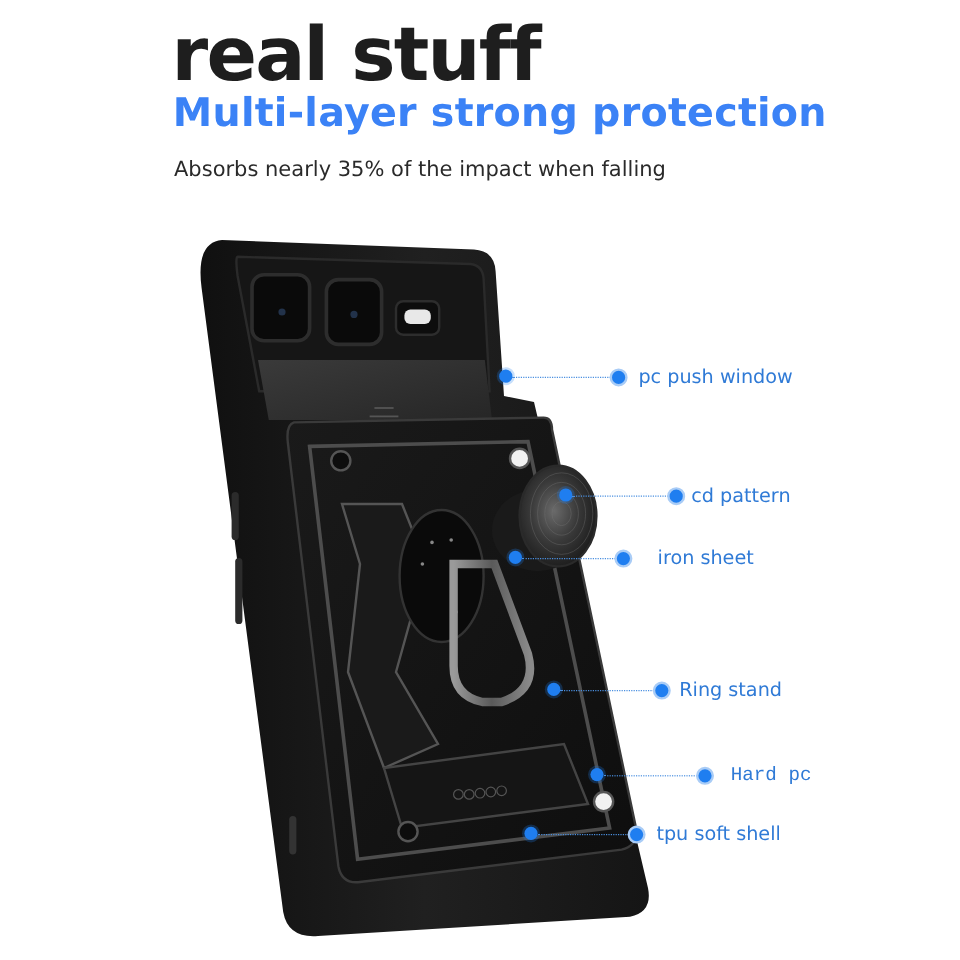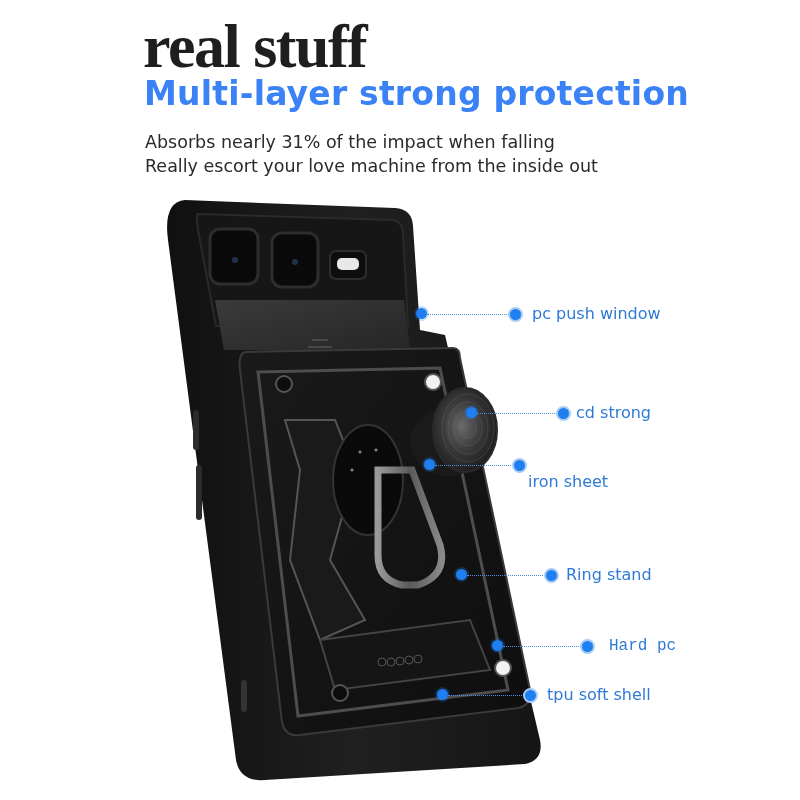--- a/index.html
+++ b/index.html
@@ -1,37 +1,36 @@
 <!DOCTYPE html>
 <html><head>
   <meta charset="utf-8">
   <style>
     html, body { margin: 0; padding: 0; background: #ffffff; }
     body { width: 800px; height: 800px; position: relative; overflow: hidden; font-family: "DejaVu Sans", sans-serif; }
-    .headline { position: absolute; left: 143px; top: 10px; font-size: 62px; font-weight: bold; color: #1e1e1e; letter-spacing: -1.5px; line-height: 72px; margin: 0; font-family: Liberation Serif, serif; }
+    .headline { position: absolute; left: 143px; top: 10px; font-size: 62px; font-weight: bold; color: #1e1e1e; letter-spacing: -1.5px; line-height: 72px; margin: 0; }
     .subhead { position: absolute; left: 144px; top: 74px; font-size: 33px; color: #3b82f6; line-height: 40px; margin: 0; letter-spacing: 0.2px; }
     .desc { position: absolute; left: 145px; top: 130px; font-size: 17.5px; color: #2a2a2a; line-height: 24px; }
     .desc div { white-space: nowrap; }
 
     .product { position: absolute; left: 0; top: 0; width: 800px; height: 800px; }
 
     .callout { position: absolute; height: 24px; }
     .callout .line { position: absolute; top: 11px; height: 0; border-top: 1.5px dotted #4a8fe0; }
     .callout .dot-start { position: absolute; top: 5px; width: 11px; height: 11px; border-radius: 50%; background: #1f7ef0; box-shadow: 0 0 0 2px rgba(31,126,240,0.25); }
     .callout .dot-end { position: absolute; top: 4px; width: 11px; height: 11px; border-radius: 50%; background: #1f7ef0; border: 2px solid #a9ccf6; }
     .callout .label { position: absolute; top: 0; font-size: 16px; color: #2f7ad6; white-space: nowrap; line-height: 22px; }
   </style>
 </head>
 <body>
 
 <h1 class="headline">real stuff</h1>
 <h2 class="subhead">Multi-layer strong protection</h2>
 <div class="desc">
-  <div>Absorbs nearly 31% of the impact when falling</div>
-  <div>Really escort your love machine from the inside out</div>
+  <div>Absorbs nearly 35% of the impact when falling</div>
 </div>
 
 <svg class="product" viewBox="0 0 800 800" xmlns="http://www.w3.org/2000/svg">
   <defs>
     <linearGradient id="caseBody" x1="0" y1="0" x2="1" y2="0">
       <stop offset="0" stop-color="#101010"></stop>
       <stop offset="0.5" stop-color="#202020"></stop>
       <stop offset="1" stop-color="#151515"></stop>
     </linearGradient>
     <linearGradient id="slider" x1="0" y1="0" x2="1" y2="1">
@@ -126,28 +125,28 @@
   <span class="dot-start" style="left:0;"></span>
   <span class="line" style="left:11px; width:86px;"></span>
   <span class="dot-end" style="left:92px;"></span>
   <span class="label" style="left:116px;">pc push window</span>
 </div>
 
 <div class="callout" style="left:466px; top:402px; width:200px;">
   <span class="dot-start" style="left:0;"></span>
   <span class="line" style="left:11px; width:86px;"></span>
   <span class="dot-end" style="left:90px;"></span>
-  <span class="label" style="left:110px;">cd strong</span>
+  <span class="label" style="left:110px;">cd pattern</span>
 </div>
 
 <div class="callout" style="left:424px; top:454px; width:200px;">
   <span class="dot-start" style="left:0;"></span>
   <span class="line" style="left:11px; width:80px;"></span>
   <span class="dot-end" style="left:88px;"></span>
-  <span class="label" style="left:104px;margin-top:17px;">iron sheet</span>
+  <span class="label" style="left:124px;">iron sheet</span>
 </div>
 
 <div class="callout" style="left:456px; top:564px; width:200px;padding-left:16px;">
   <span class="dot-start" style="left:0;"></span>
   <span class="line" style="left:11px; width:80px;"></span>
   <span class="dot-end" style="left:88px;"></span>
   <span class="label" style="left:110px;">Ring stand</span>
 </div>
 
 <div class="callout" style="left:492px; top:635px; width:190px;font-family:Liberation Mono, monospace;">

